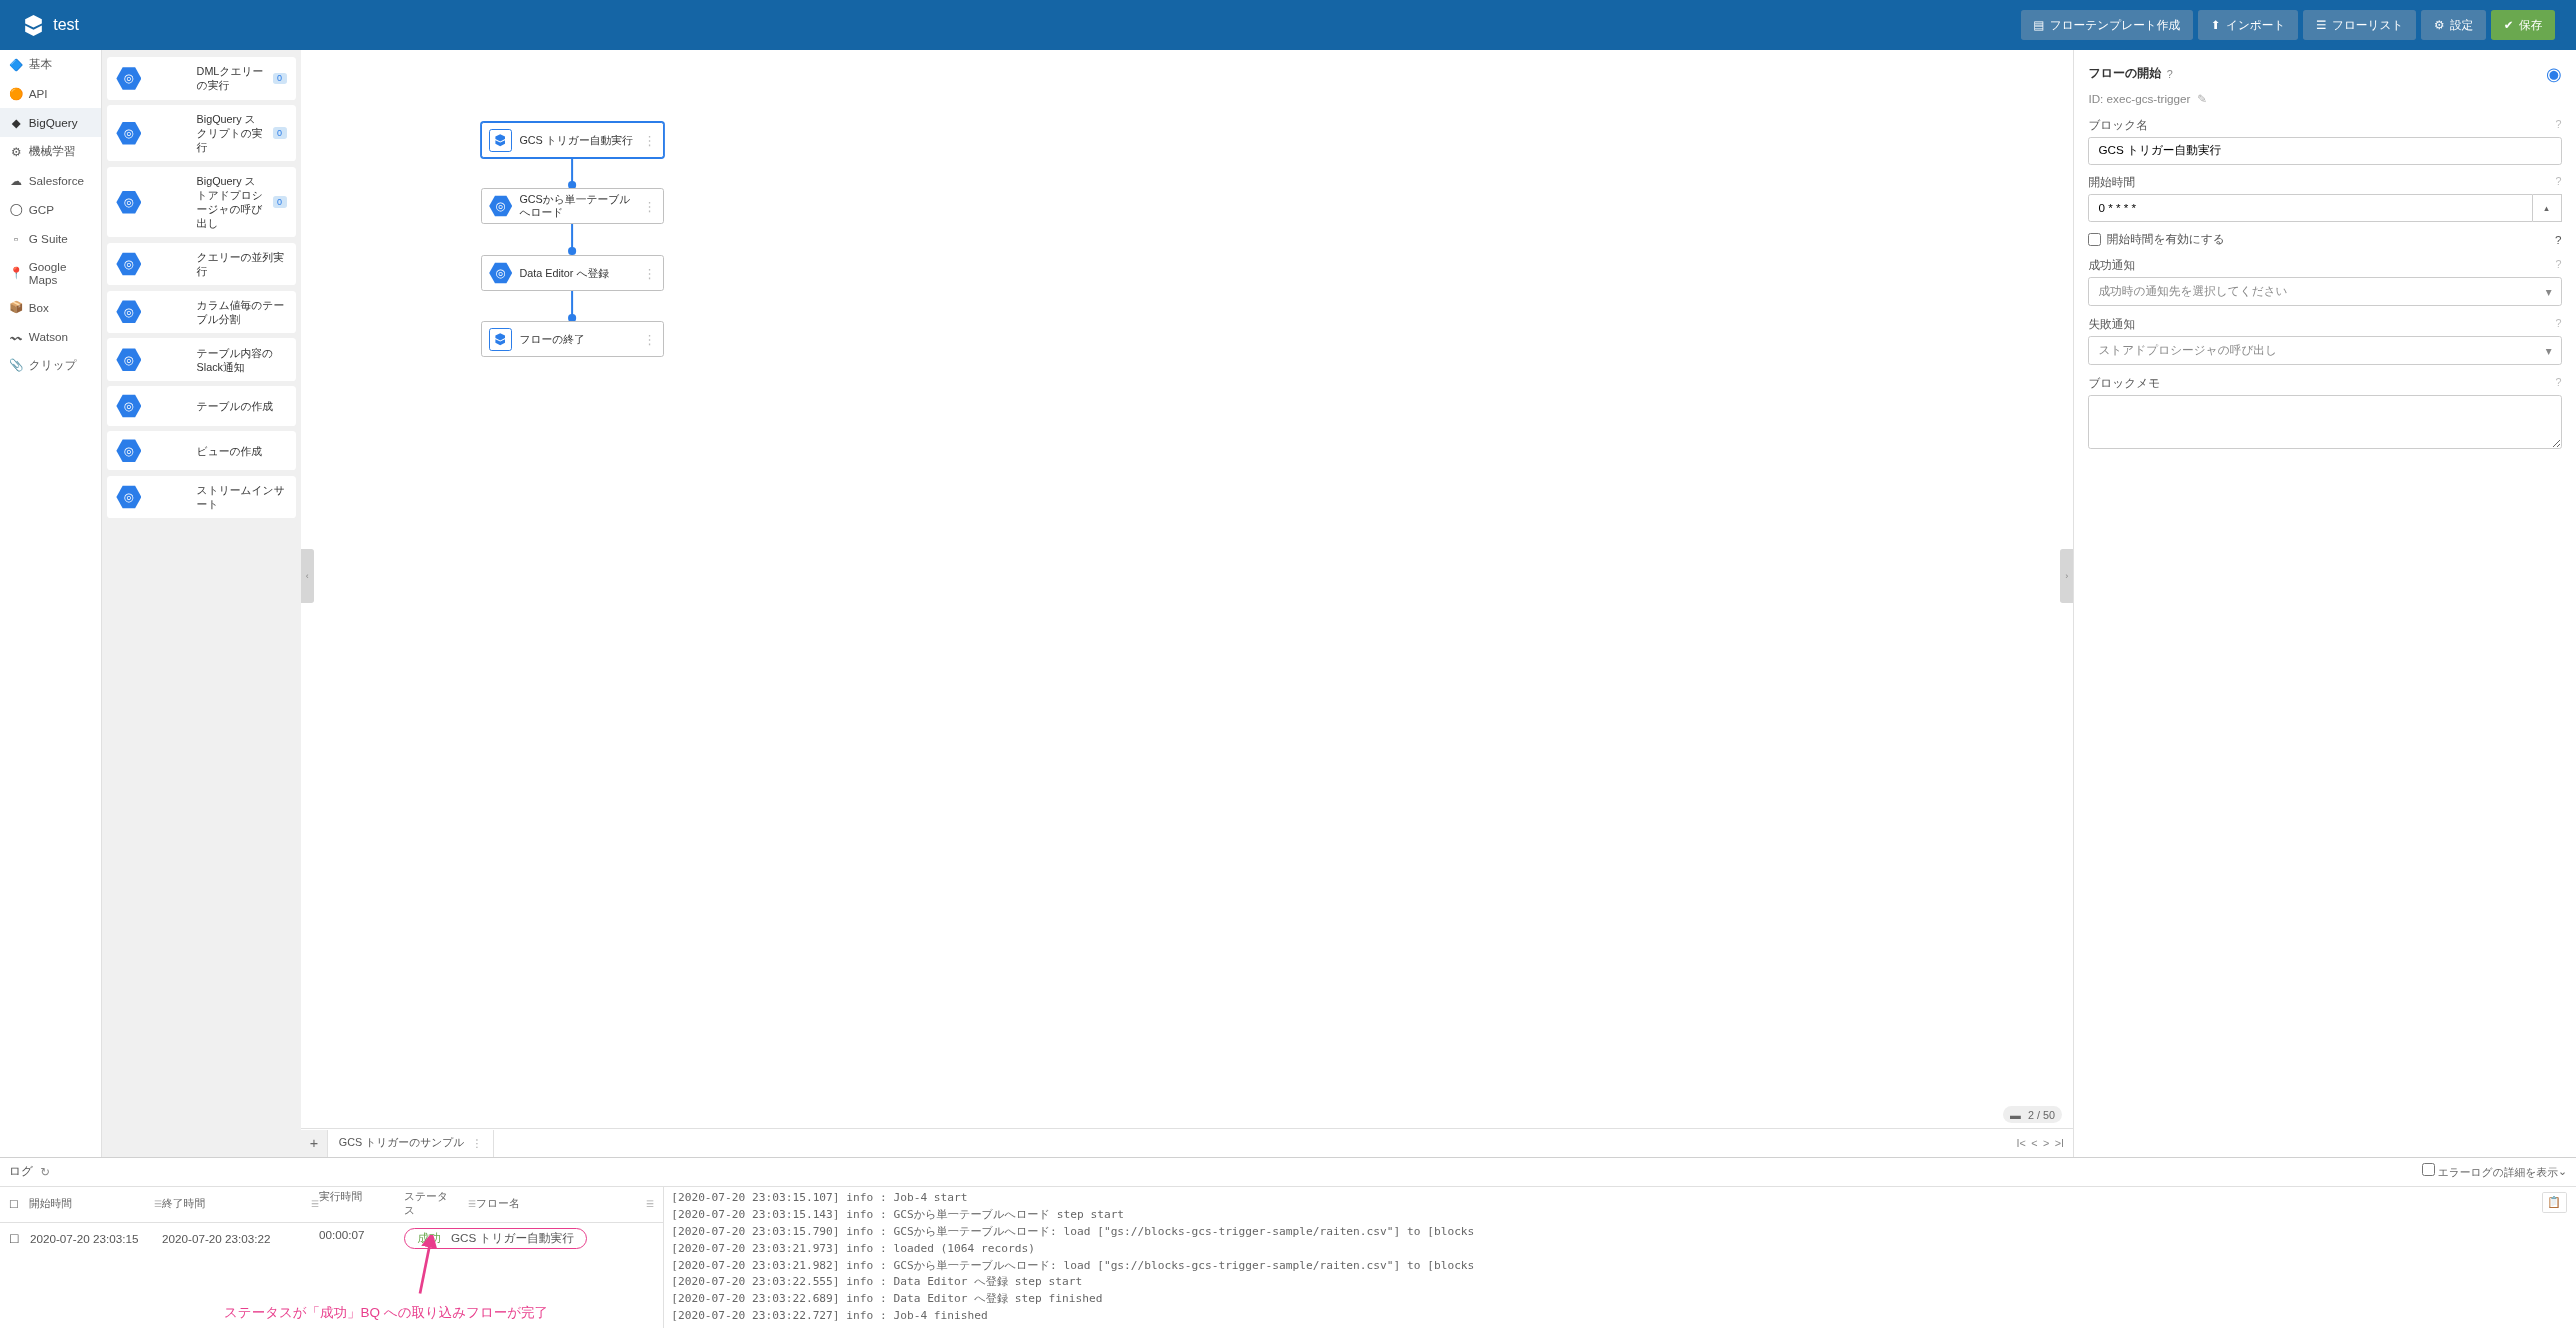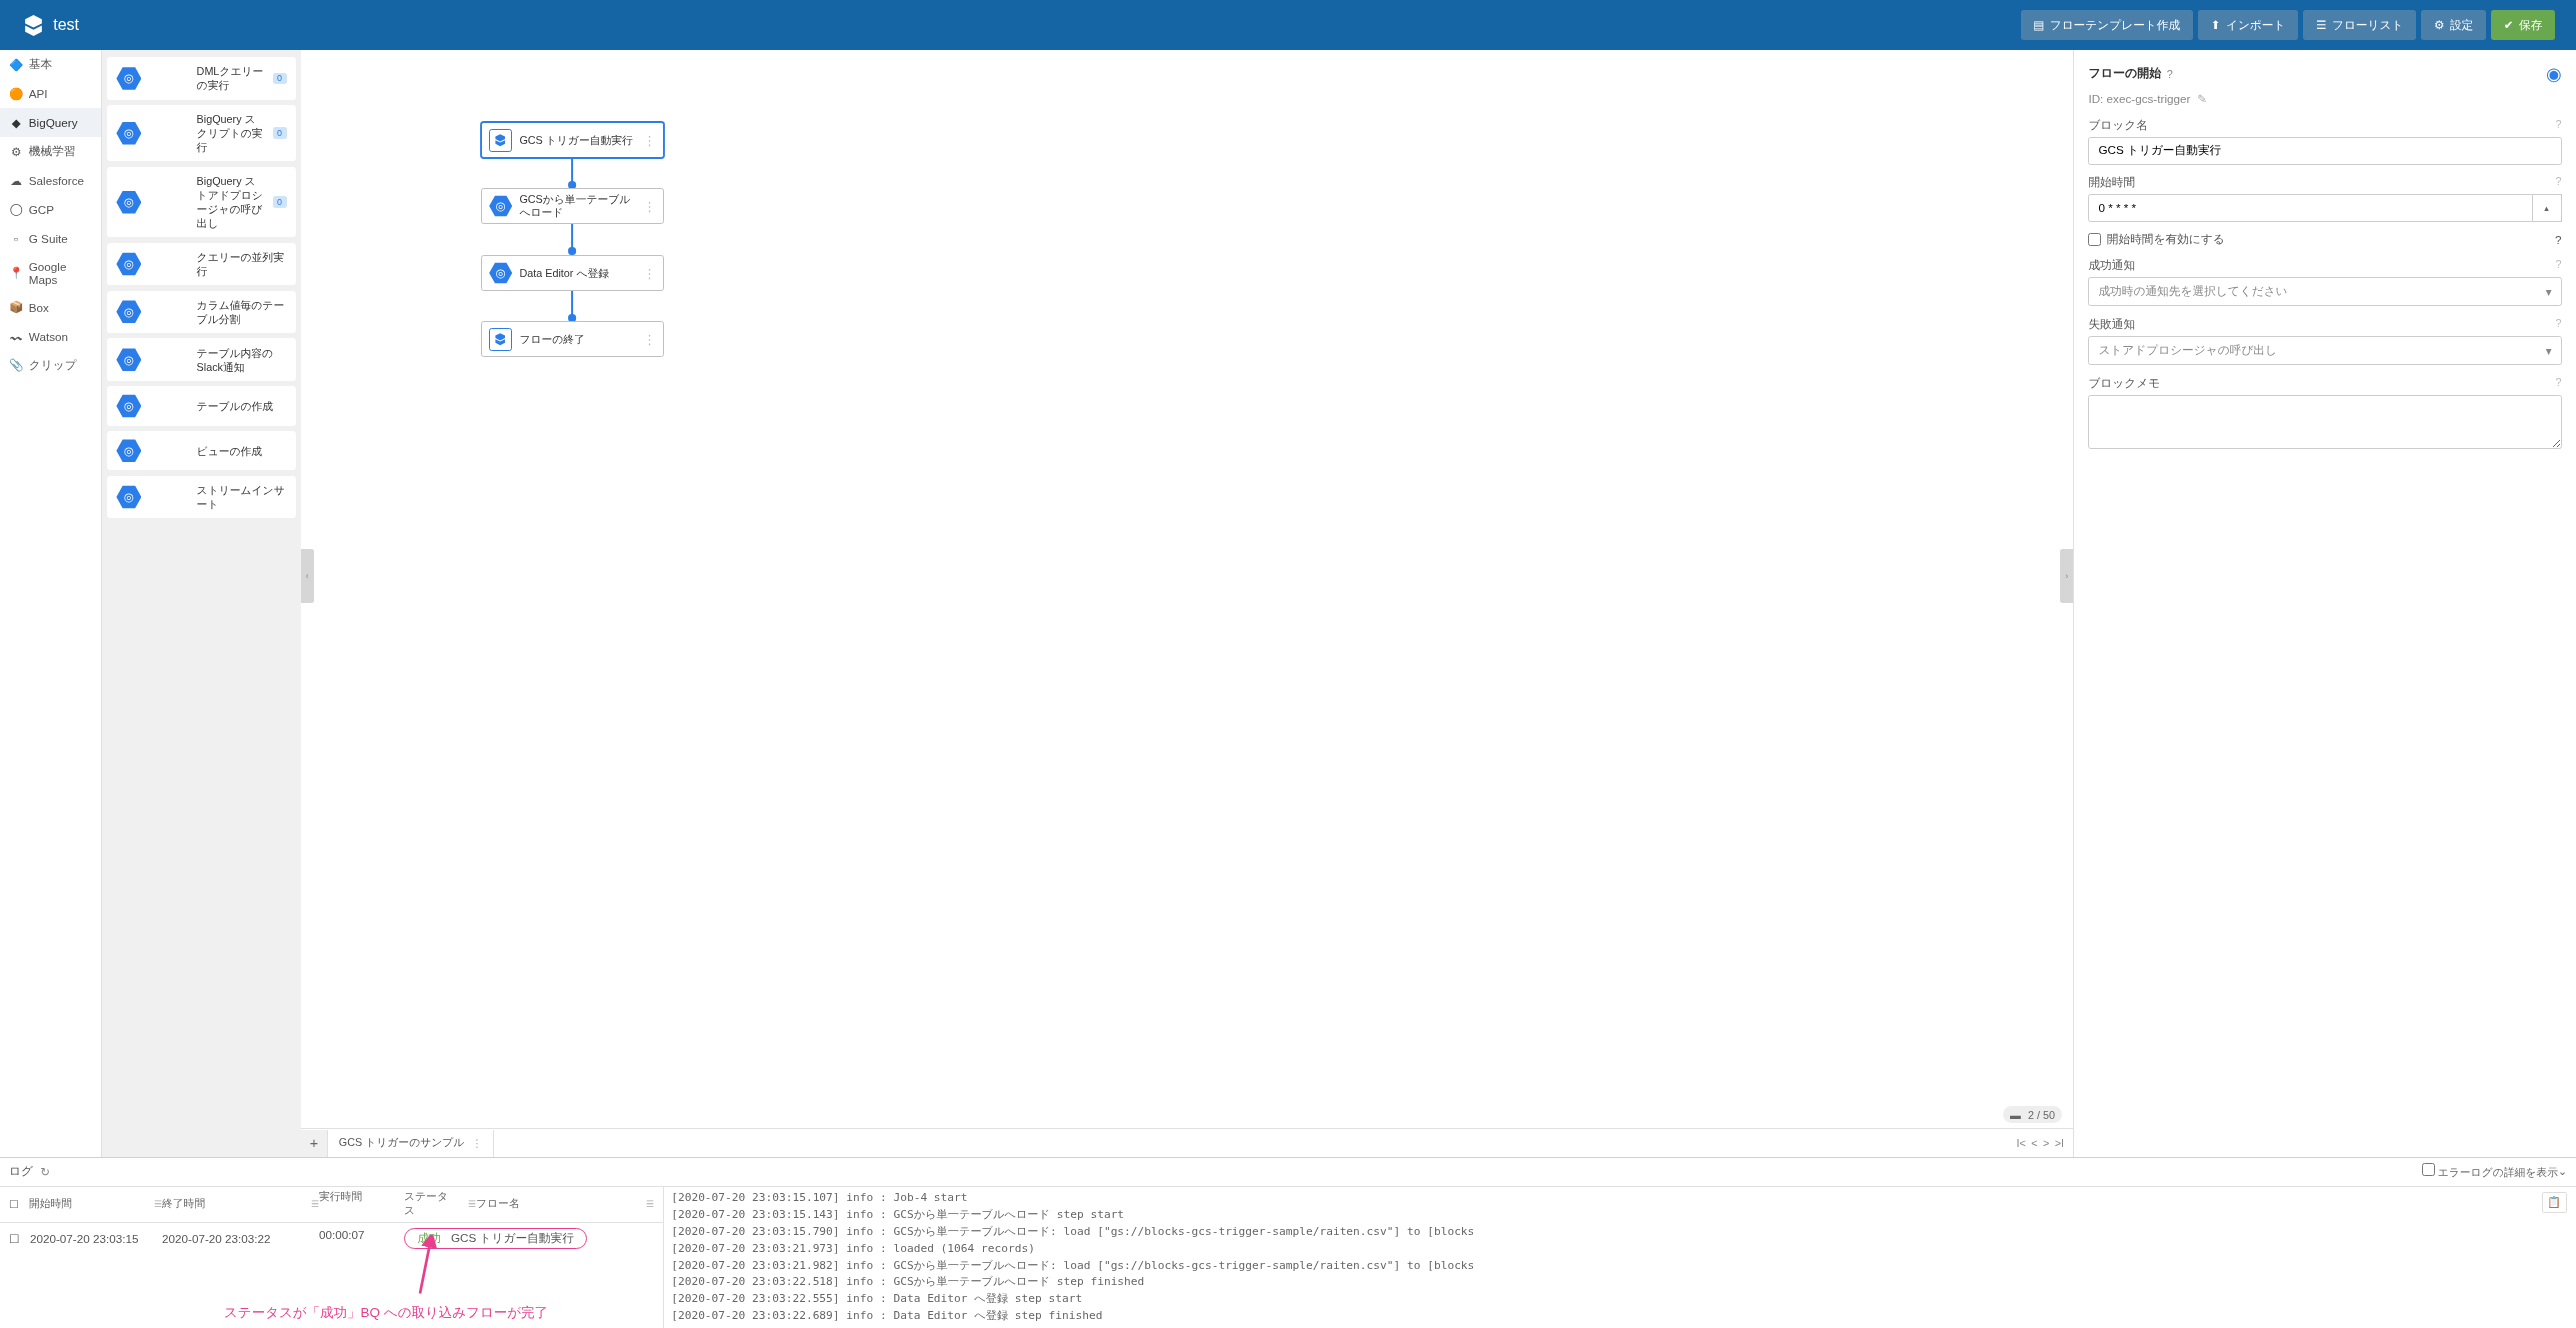--- a/index.html
+++ b/index.html
@@ -398,20 +398,19 @@
       </svg>
       <div class="annotation" style="left:224px; top:117px;">ステータスが「成功」BQ への取り込みフローが完了</div>
     </div>
     <div class="log-right" id="log-lines">
       <span class="clip">📋</span>
     <div class="log-line">[2020-07-20 23:03:15.107]  info : Job-4 start</div>
         <div class="log-line">[2020-07-20 23:03:15.143]  info : GCSから単一テーブルへロード step start</div>
         <div class="log-line">[2020-07-20 23:03:15.790]  info : GCSから単一テーブルへロード: load ["gs://blocks-gcs-trigger-sample/raiten.csv"] to [blocks</div>
         <div class="log-line">[2020-07-20 23:03:21.973]  info : loaded (1064 records)</div>
         <div class="log-line">[2020-07-20 23:03:21.982]  info : GCSから単一テーブルへロード: load ["gs://blocks-gcs-trigger-sample/raiten.csv"] to [blocks</div>
-        <div class="log-line">[2020-07-20 23:03:22.518]  info : GCSから単一テーブルへロード step finished</div>
         <div class="log-line">[2020-07-20 23:03:22.555]  info : Data Editor へ登録 step start</div>
         <div class="log-line">[2020-07-20 23:03:22.689]  info : Data Editor へ登録 step finished</div>
         <div class="log-line">[2020-07-20 23:03:22.727]  info : Job-4 finished</div>
       </div>
   </div>
 </div>
 
 
 </body></html>

